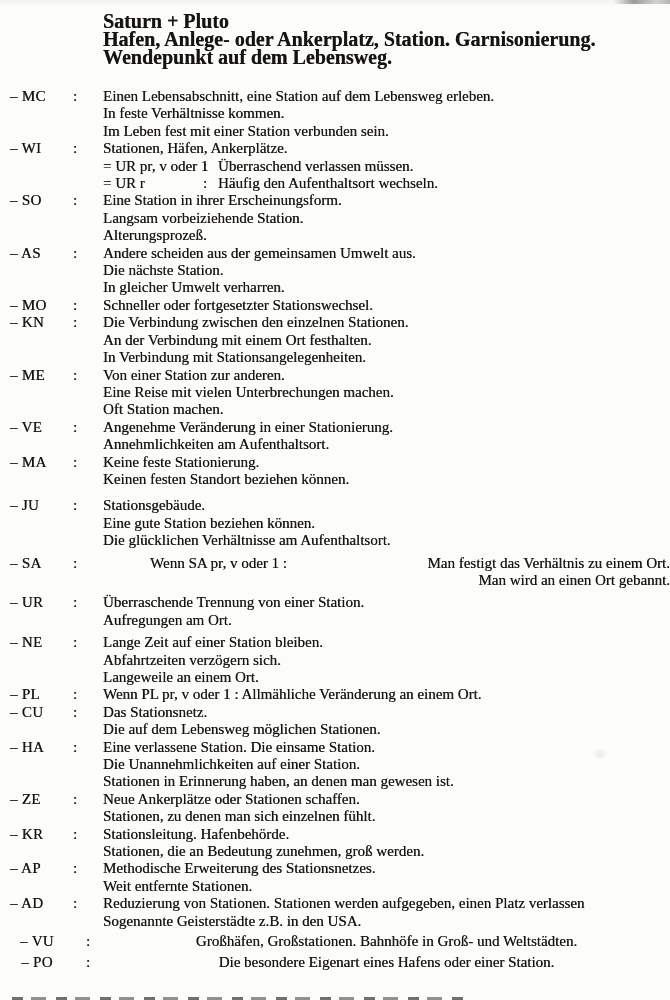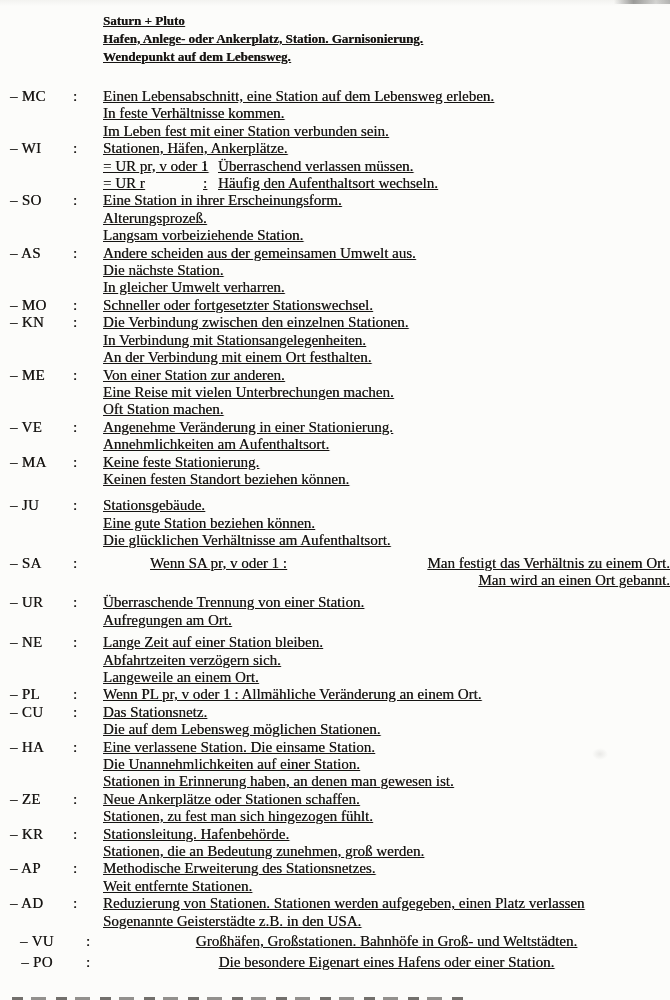--- a/index.html
+++ b/index.html
@@ -6,32 +6,32 @@
   .page{
     position:relative;
     width:670px;height:1000px;
     background:linear-gradient(180deg,#f3f3f0 0,#fcfcfa 6px,#fcfcfa 100%);
     font-family:"Liberation Serif","DejaVu Serif",serif;
     color:#161412;
     overflow:hidden;
   }
   .ink{ text-shadow:0.3px 0 0 rgba(22,18,14,.72); }
   
-  .header{ margin:12px 8px 12px 103px; font-weight:700; font-size:13px; line-height:18px;text-decoration:underline; }
+  .header{ margin:12px 8px 12px 103px; font-weight:700; font-size:20px; line-height:18px; }
   .header div{ white-space:nowrap; }
   
   #entries{ margin-top:22px; }
   .row{
     display:grid;
     grid-template-columns:10px 54px 39px 1fr;
     font-size:15px; line-height:17.4px;
   }
   .lbl{ grid-column:2; white-space:nowrap; letter-spacing:.3px; }
   .col{ grid-column:3; padding-left:9px; }
-  .txt{ grid-column:4; white-space:nowrap;text-decoration:underline; }
+  .txt{ grid-column:4; white-space:nowrap; }
   .gap-large{ margin-top:9px; }
   .gap-small{ margin-top:5px; }
   .gap-tiny{ margin-top:3px;text-align:center; }
   
   .formula{ display:grid; grid-template-columns:100px 15px auto; }
   .formula .f-lhs{ white-space:nowrap; }
   .cond{ display:grid; grid-template-columns:184px auto;text-align:right; }
   .cond .c-lhs{ white-space:nowrap; }
   
   .smudge-tr{
@@ -95,26 +95,26 @@
           <span class="f-col ink">:</span>
           <span class="f-rhs ink">Häufig den Aufenthaltsort wechseln.</span>
         </span>
       </div>
       <div class="row">
         <span class="lbl ink">– SO</span>
         <span class="col ink">:</span>
         <span class="txt ink">Eine Station in ihrer Erscheinungsform.</span>
       </div>
       <div class="row">
+        <span class="txt ink">Langsam vorbeiziehende Station.</span>
+      </div>
+      <div class="row">
         <span class="txt ink">Alterungsprozeß.</span>
       </div>
       <div class="row">
-        <span class="txt ink">Langsam vorbeiziehende Station.</span>
-      </div>
-      <div class="row">
         <span class="lbl ink">– AS</span>
         <span class="col ink">:</span>
         <span class="txt ink">Andere scheiden aus der gemeinsamen Umwelt aus.</span>
       </div>
       <div class="row">
         <span class="txt ink">Die nächste Station.</span>
       </div>
       <div class="row">
         <span class="txt ink">In gleicher Umwelt verharren.</span>
       </div>
@@ -122,24 +122,24 @@
         <span class="lbl ink">– MO</span>
         <span class="col ink">:</span>
         <span class="txt ink">Schneller oder fortgesetzter Stationswechsel.</span>
       </div>
       <div class="row">
         <span class="lbl ink">– KN</span>
         <span class="col ink">:</span>
         <span class="txt ink">Die Verbindung zwischen den einzelnen Stationen.</span>
       </div>
       <div class="row">
+        <span class="txt ink">An der Verbindung mit einem Ort festhalten.</span>
+      </div>
+      <div class="row">
         <span class="txt ink">In Verbindung mit Stationsangelegenheiten.</span>
-      </div>
-      <div class="row">
-        <span class="txt ink">An der Verbindung mit einem Ort festhalten.</span>
       </div>
       <div class="row">
         <span class="lbl ink">– ME</span>
         <span class="col ink">:</span>
         <span class="txt ink">Von einer Station zur anderen.</span>
       </div>
       <div class="row">
         <span class="txt ink">Eine Reise mit vielen Unterbrechungen machen.</span>
       </div>
       <div class="row">
@@ -228,21 +228,21 @@
       </div>
       <div class="row">
         <span class="txt ink">Stationen in Erinnerung haben, an denen man gewesen ist.</span>
       </div>
       <div class="row">
         <span class="lbl ink">– ZE</span>
         <span class="col ink">:</span>
         <span class="txt ink">Neue Ankerplätze oder Stationen schaffen.</span>
       </div>
       <div class="row">
-        <span class="txt ink">Stationen, zu fest man sich hingezogen fühlt.</span>
+        <span class="txt ink">Stationen, zu denen man sich einzelnen fühlt.</span>
       </div>
       <div class="row">
         <span class="lbl ink">– KR</span>
         <span class="col ink">:</span>
         <span class="txt ink">Stationsleitung. Hafenbehörde.</span>
       </div>
       <div class="row">
         <span class="txt ink">Stationen, die an Bedeutung zunehmen, groß werden.</span>
       </div>
       <div class="row">

